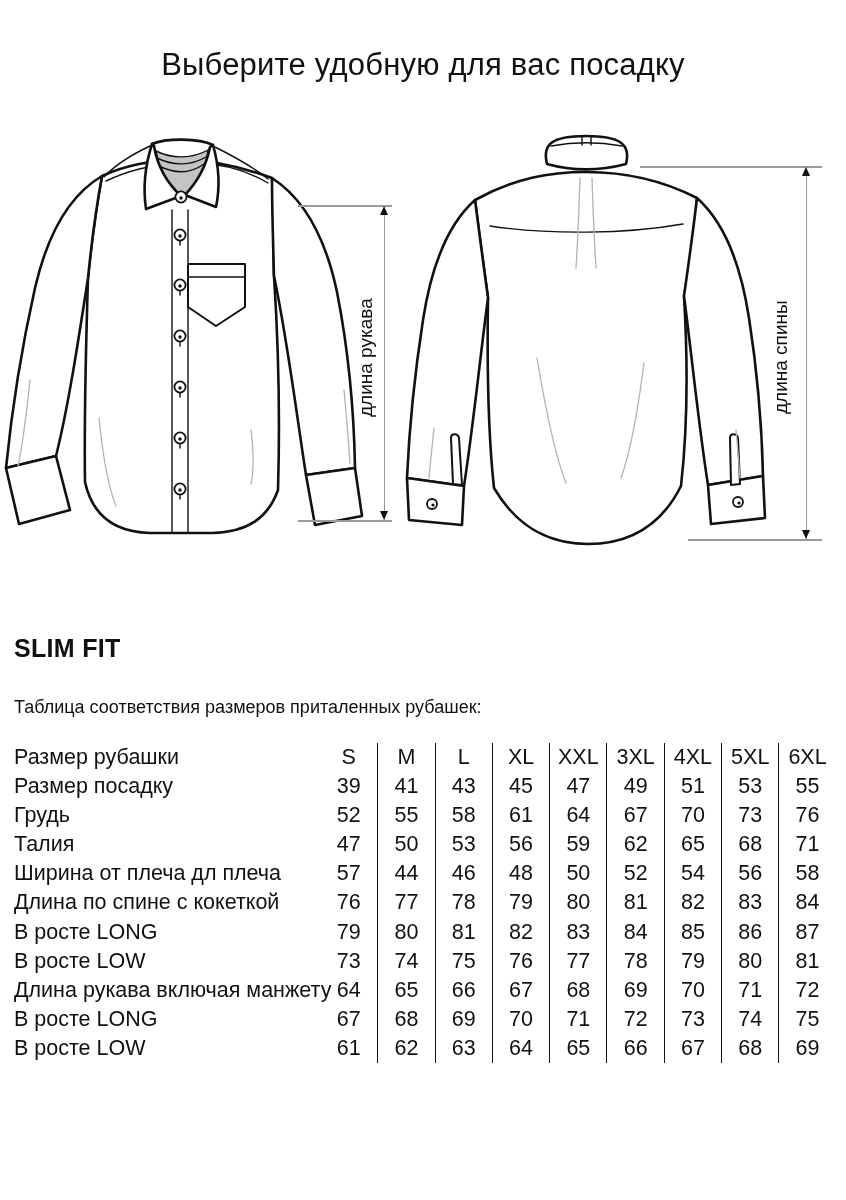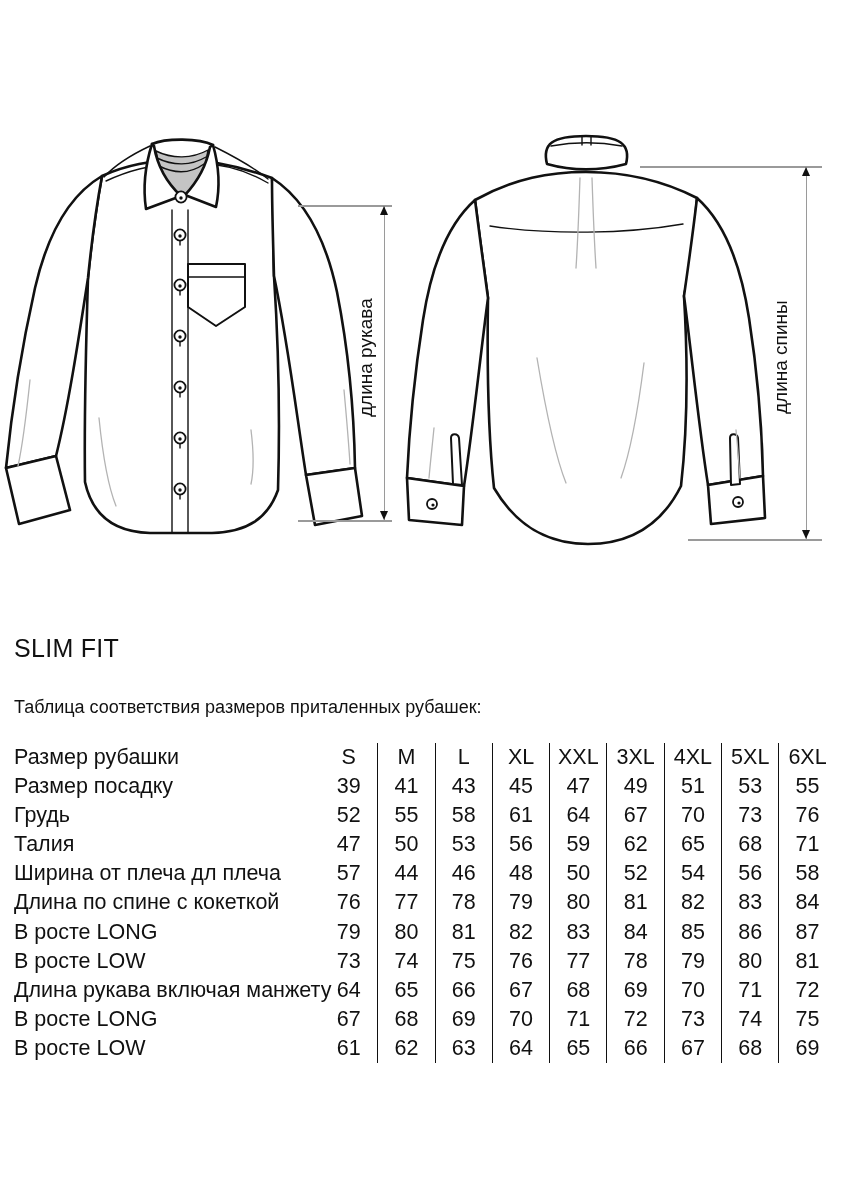--- a/index.html
+++ b/index.html
@@ -21,21 +21,21 @@
   .dim .arrow-up { position:absolute; width:0; height:0;
       border-left:4.5px solid transparent; border-right:4.5px solid transparent;
       border-bottom:9px solid #111; }
   .dim .arrow-down { position:absolute; width:0; height:0;
       border-left:4.5px solid transparent; border-right:4.5px solid transparent;
       border-top:9px solid #111; }
   .dim .dlabel { position:absolute; width:110px; height:22px; line-height:22px;
       text-align:center; font-size:19px; color:#111; white-space:nowrap;
       transform:rotate(-90deg); }
 
-  .heading { position:absolute; left:14px; top:634px; font-size:25px; font-weight:400;
+  .heading { position:absolute; left:14px; top:634px; font-size:25px; font-weight:700;
              letter-spacing:0.3px; }
   .subtitle { position:absolute; left:14px; top:697px; font-size:18px; font-weight:400; }
 
   .size-table { position:absolute; left:14px; top:743px;
       display:grid; grid-template-columns:306px repeat(9, 57.3px);
       grid-auto-rows:29.1px; }
   .cell { font-size:21.5px; line-height:29.1px; height:29.1px; white-space:nowrap;
       overflow:visible; }
   .cell.label { text-align:left; }
   .cell.val { text-align:center; }
@@ -47,20 +47,21 @@
   svg .f  { fill:none; stroke:#b3b3b3; stroke-width:1.3; stroke-linecap:round; }
   svg .gray { fill:#c4c4c4; stroke:#111; stroke-width:1.4; }
   svg .btn { fill:#fff; stroke:#111; stroke-width:1.8; }
   svg .dot { fill:#111; stroke:none; }
 </style>
 </head>
 <body>
 
 <div class="page">
 
+  <div class="title">Выберите удобную для вас посадку</div>
 
   <svg class="fig-svg svg-front" width="400" height="452" viewBox="0 0 400 452">
 
     <path class="o" d="M102 58 C128 46 155 42 181 42 C207 42 234 46 272 60
       C274 92 273 120 274 158 C279 235 280 305 278 372
       C268 400 248 414 212 415 L150 415 C112 414 92 396 85 364
       C84 295 86 225 88 160 C92 120 97 85 102 58 Z"></path>
 
     <path class="f" d="M99 300 C103 340 108 368 116 388"></path>
     <path class="f" d="M251 312 C254 336 254 352 251 366"></path>

